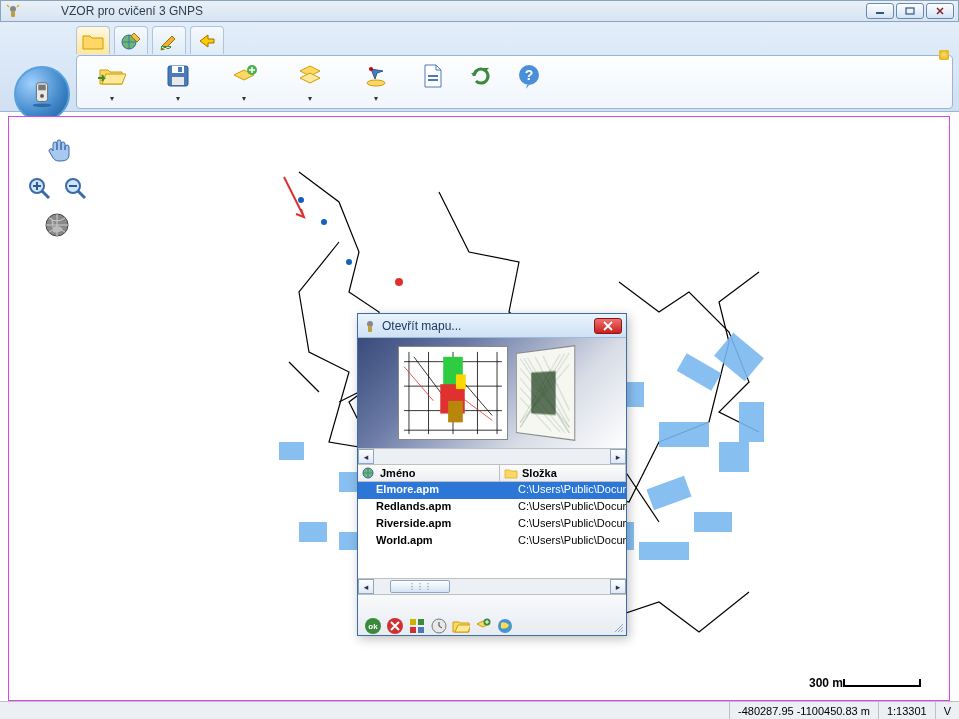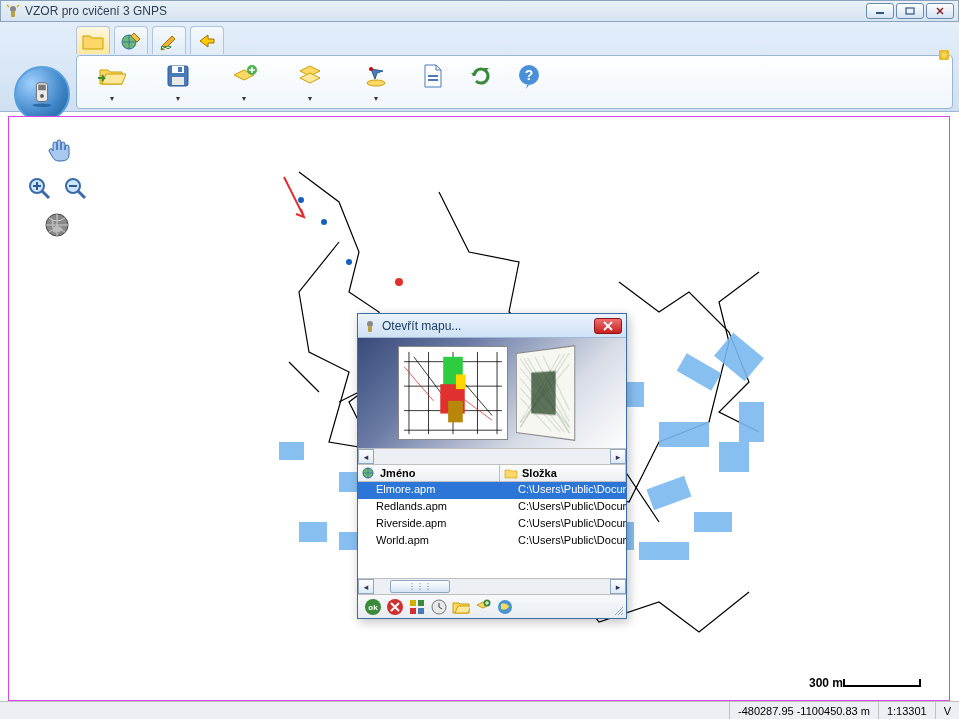--- a/index.html
+++ b/index.html
@@ -16,21 +16,21 @@
 
 .title-bar {
   height: 22px;
   background: linear-gradient(#e9f0f8, #d7e4f2);
   border: 1px solid #8ba3bc;
   display: flex;
   align-items: center;
   padding: 0 4px;
 }
 .title-bar-icon { width: 16px; height: 16px; margin-right: 4px; }
-.title-text { flex: 1; color: #2c3e50; font-size: 12px; }
+.title-text { flex: 1; color: #2c3e50; font-size: 12px; margin-left: 36px; }
 .title-ctrl { display: flex; gap: 2px; }
 .title-btn {
   width: 28px; height: 16px;
   border: 1px solid #6b8aab;
   border-radius: 3px;
   background: linear-gradient(#fdfeff,#d4e4f5);
   display: flex; align-items: center; justify-content: center;
   font-size: 10px; color: #33557a;
 }
 .title-btn.close { color: #8a2020; }
@@ -175,30 +175,30 @@
   font-size: 11px;
   font-weight: bold;
 }
 .col-name { width: 142px; }
 .col-folder { flex: 1; text-align: right; }
 
 .list-body { background: #fff; height: 96px; overflow: hidden; }
 .list-row { display: flex; height: 17px; font-size: 11px; }
 .list-row.selected { background: #2b76d6; color: #fff; }
 .list-row > div { padding: 1px 18px 1px 18px; overflow: hidden; white-space: nowrap; }
-.list-row .c-name { width: 142px; }
+.list-row .c-name { width: 142px; font-weight: bold; }
 .list-row .c-folder { flex: 1; }
 
 .list-hscroll { height: 16px; background: #eceff3; display: flex; border-top:1px solid #c0c0c0; }
 .hthumb { width: 60px; height: 13px; margin: 1px 0 0 16px; background: linear-gradient(#fdfeff,#d4e4f5); border:1px solid #8fa6c0; border-radius:2px; display:flex;align-items:center;justify-content:center; font-size:8px; color:#667; }
 
 .dialog-toolbar {
-  height: 24px;
+  height: 41px;
   background: linear-gradient(#f8f9fb,#e7ecf2);
-  display: flex; align-items: center;
+  display: flex; align-items: flex-end;
   gap: 4px;
   padding: 0 6px;
   border-top: 1px solid #c0c0c0;
 }
 .dt-btn { width: 18px; height: 18px; display:flex;align-items:center;justify-content:center; }
 .dialog-resize {
   position:absolute; right:2px; bottom:2px;
   width:10px;height:10px;
 }
 

